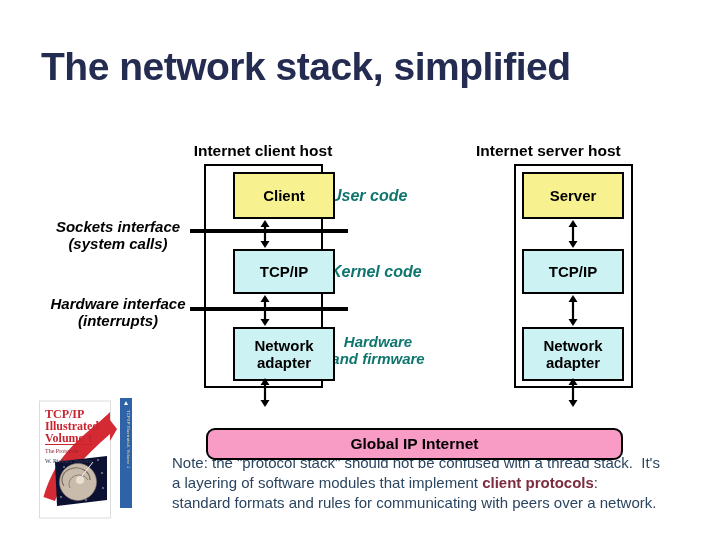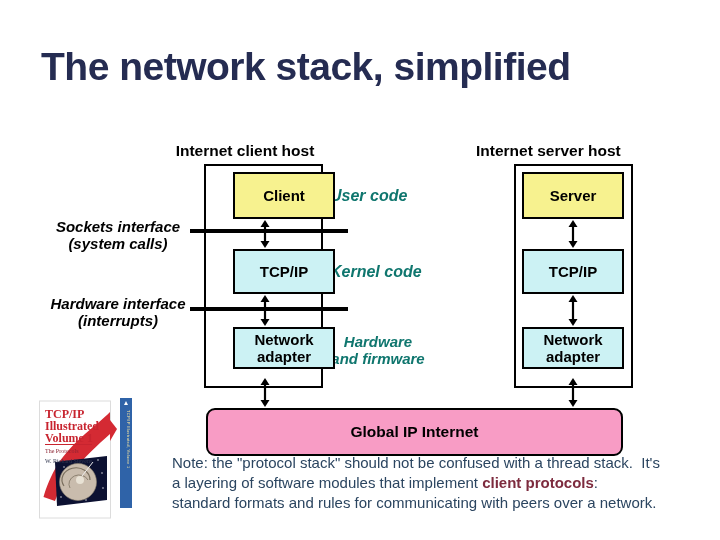--- a/index.html
+++ b/index.html
@@ -27,21 +27,21 @@
 
   .col-header {
     position: absolute;
     top: 142px;
     font-size: 15.5px;
     font-weight: bold;
     color: #000;
     text-align: center;
     white-space: nowrap;
   }
-  .col-header.client { left: 172px; width: 146px; }
+  .col-header.client { left: 190px; width: 146px; }
   .col-header.server { left: 476px; width: 141px; }
 
   .host-container {
     position: absolute;
     top: 164px;
     width: 119px;
     height: 224px;
     border: 2px solid #000;
     background: #fff;
     z-index: 1;
@@ -60,21 +60,21 @@
     font-size: 15px;
     font-weight: bold;
     color: #000;
     text-align: center;
     line-height: 17px;
     z-index: 3;
   }
   .node-box.yellow { background: var(--box-yellow, #F7F28F); top: 172px; height: 47px; }
   .node-box.cyan   { background: var(--box-cyan, #CCF2F4); }
   .node-box.tcp    { top: 249px; height: 45px; }
-  .node-box.adapter{ top: 327px; height: 42px; }
+  .node-box.adapter{ top: 327px; height: 54px; }
   .node-box.c { left: 213px; margin-left: 20px; }
   .node-box.s { left: 522px; }
 
   .hline {
     position: absolute;
     left: 190px;
     width: 158px;
     height: 4px;
     background: #000;
     z-index: 2;
@@ -104,23 +104,23 @@
     font-style: italic;
     color: #000;
     line-height: 16.5px;
   }
   .side-label.sockets { top: 219px; }
   .side-label.hardware { top: 296px; }
 
   .global-bar {
     position: absolute;
     left: 206px;
-    top: 408px;
+    top: 428px;
     width: 417px;
-    height: 48px;
+    height: 32px;
     background: var(--bar-pink, #F89CC5);
     border: 2px solid #000;
     border-radius: 9px;
     display: flex;
     align-items: center;
     justify-content: center;
     font-size: 15.5px;
     font-weight: bold;
     color: #000;
     z-index: 3;

